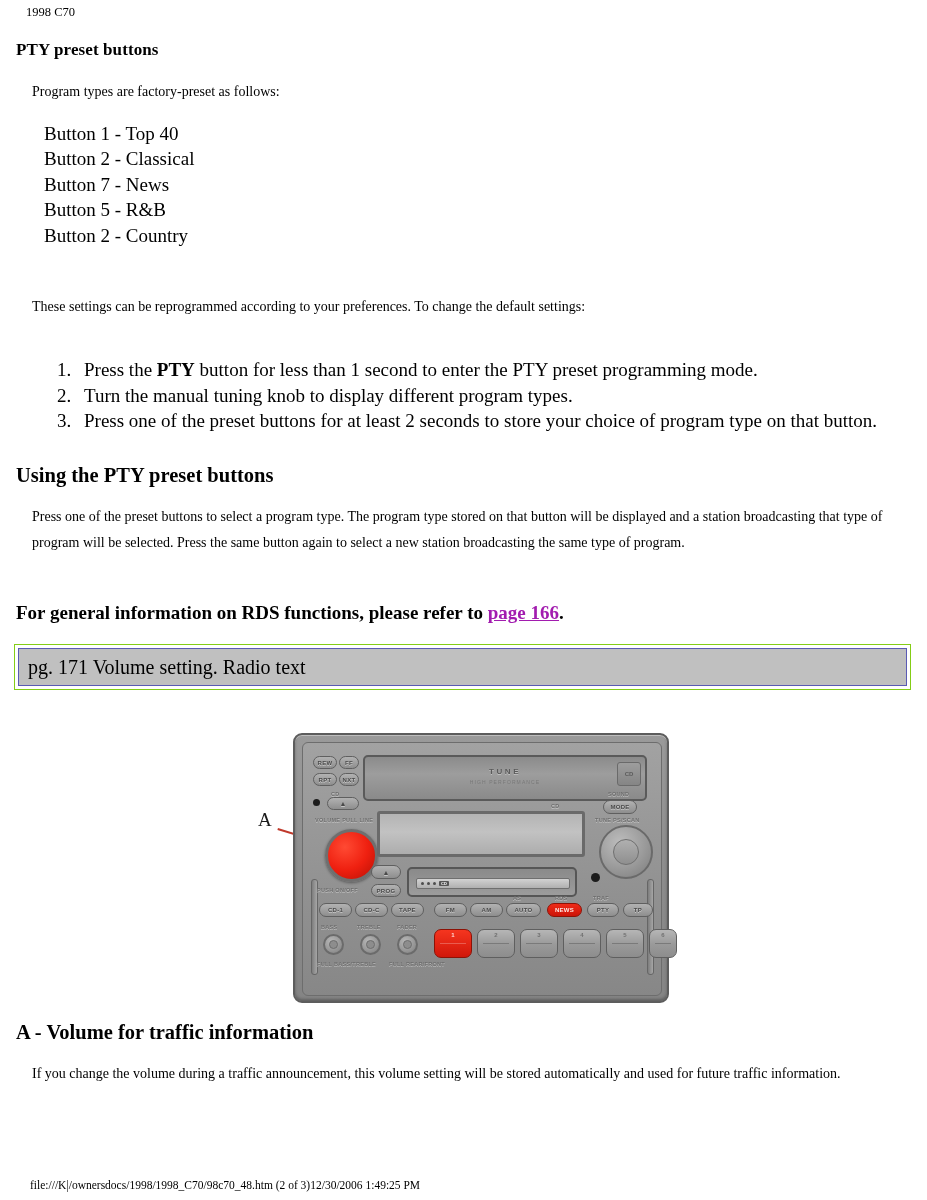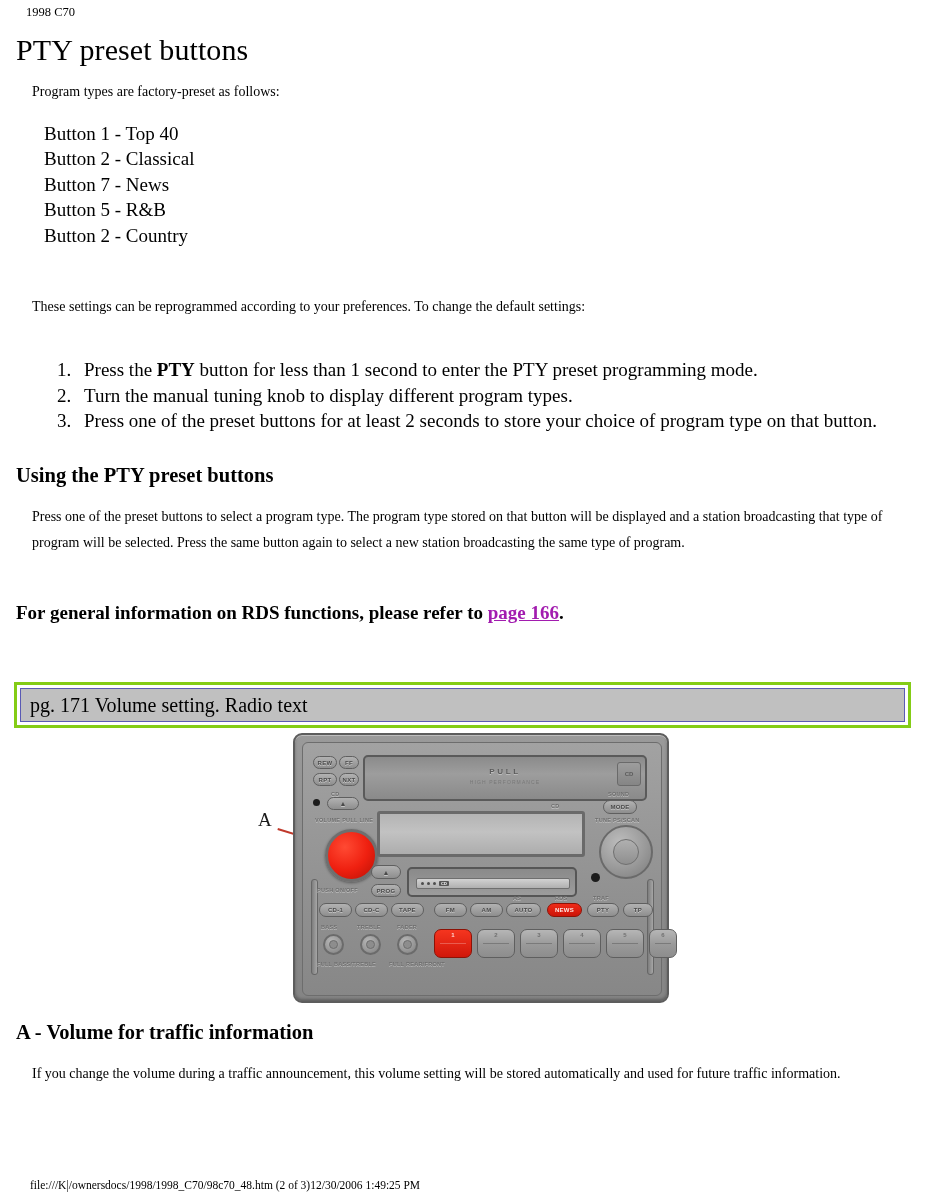--- a/index.html
+++ b/index.html
@@ -36,23 +36,23 @@
 
   
   .content {
     position: absolute;
     left: 16px;
     top: 36px;
     width: 895px;
   }
 
   h1.section-title {
-    font-size: 30px;
+    font-size: 17px;
     line-height: 27px;
-    font-weight: normal;
+    font-weight: bold;
     margin: 0 0 2px 0;
     letter-spacing: 0.1px;
   }
 
   h2.section-subtitle {
     font-size: 20.5px;
     line-height: 25px;
     font-weight: bold;
     margin: 0 0 1px 0;
   }
@@ -100,25 +100,25 @@
   p.refline a {
     color: #a21caf;
     text-decoration: underline;
     font-weight: bold;
   }
 
   
   .banner-outer {
     position: absolute;
     left: 14px;
-    top: 682px;
+    top: 644px;
     width: 897px;
     height: 46px;
     box-sizing: border-box;
-    border: 3px solid #84cc16;
+    border: 1px solid #84cc16;
     background: #ffffff;
     padding: 3px;
   }
   .banner-inner {
     width: 100%;
     height: 100%;
     box-sizing: border-box;
     border: 1px solid #5a5ab4;
     background: #c0c0c0;
     display: flex;
@@ -491,21 +491,21 @@
     <div class="leader leader-b"></div>
     <div class="leader leader-c"></div>
 
     <div class="radio">
       <div class="radio-inner">
 
         <div class="side-rail rail-left"></div>
         <div class="side-rail rail-right"></div>
 
         <div class="deck-slot">
-          <div class="brand">PULL</div>
+          <div class="brand">TUNE</div>
           <div class="brand-sub">HIGH PERFORMANCE</div>
           <div class="deck-corner">CD</div>
         </div>
 
         <div class="pill" style="left:10px;top:13px;width:24px;height:13px;">REW</div>
         <div class="pill" style="left:36px;top:13px;width:20px;height:13px;">FF</div>
         <div class="pill" style="left:10px;top:30px;width:24px;height:13px;">RPT</div>
         <div class="pill" style="left:36px;top:30px;width:20px;height:13px;">NXT</div>
 
         <div class="micro-label" style="left:28px;top:48px;">CD</div>

